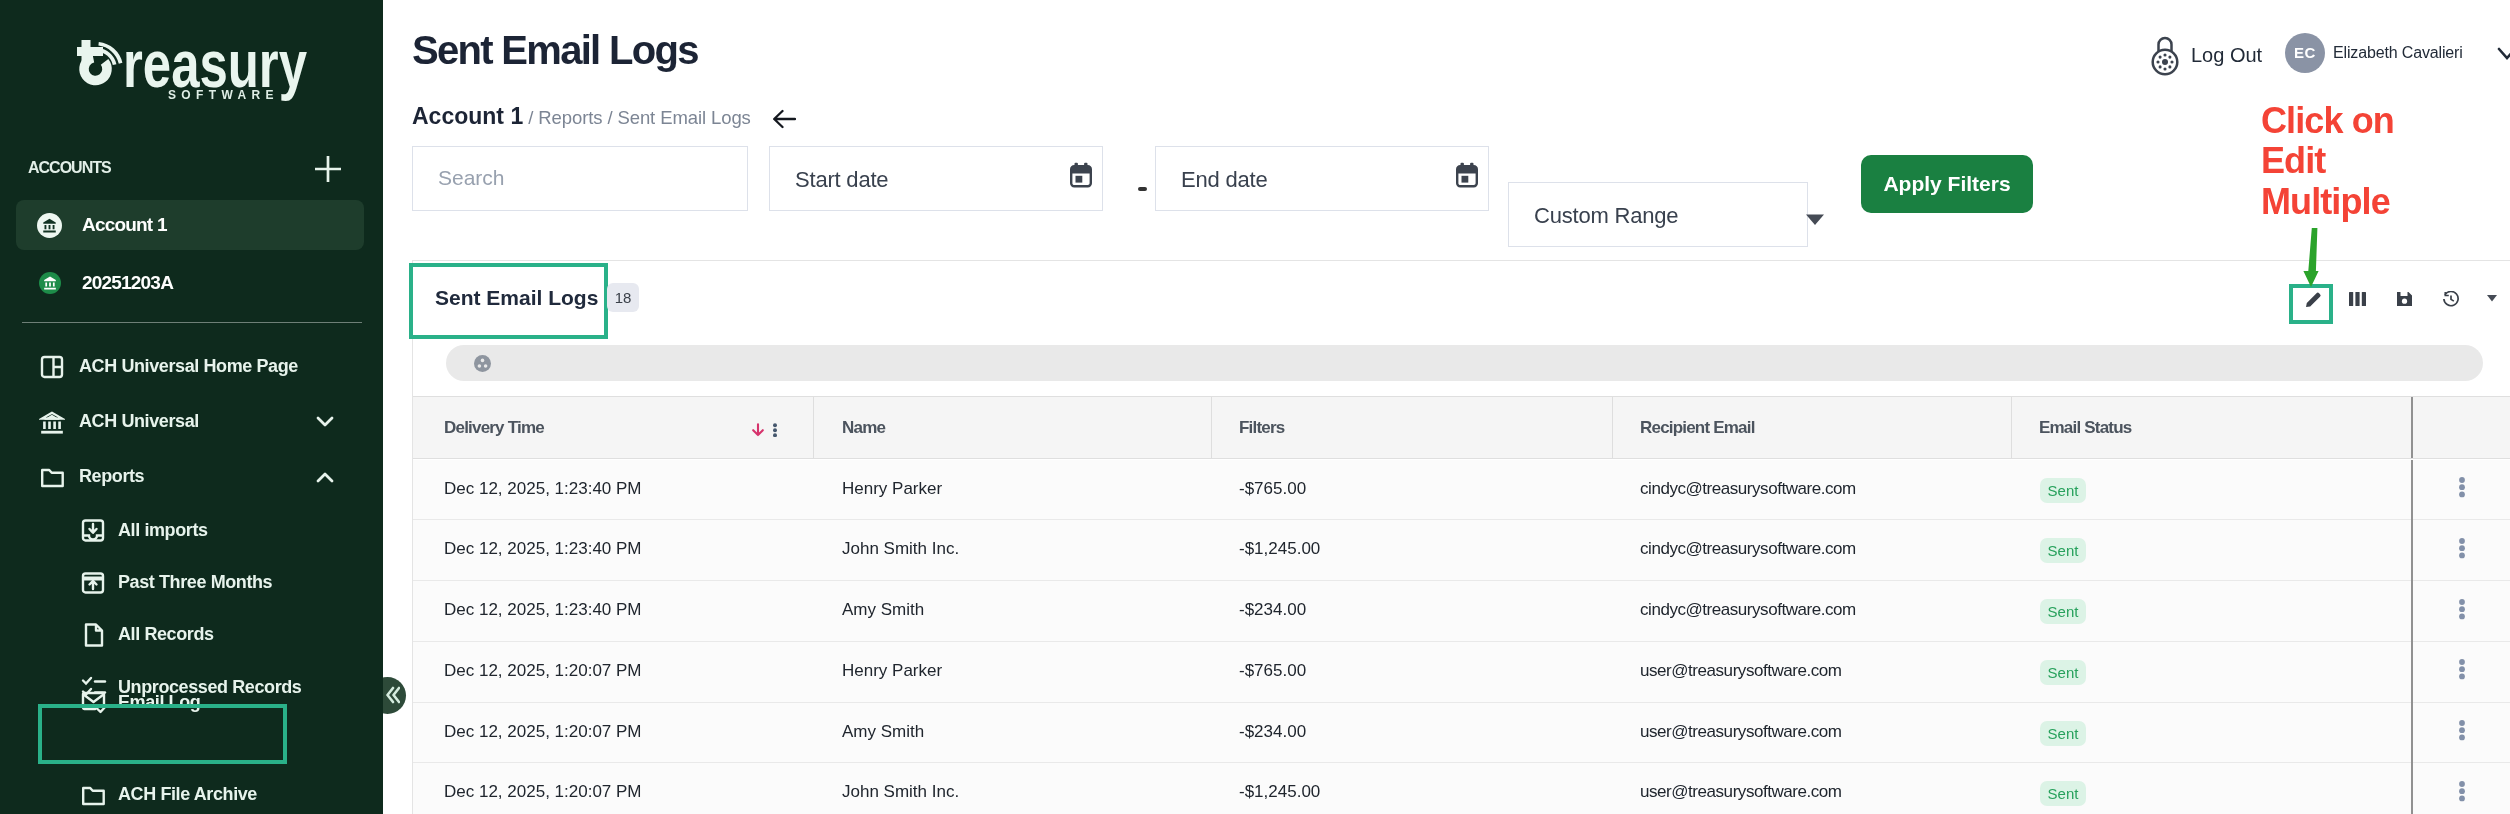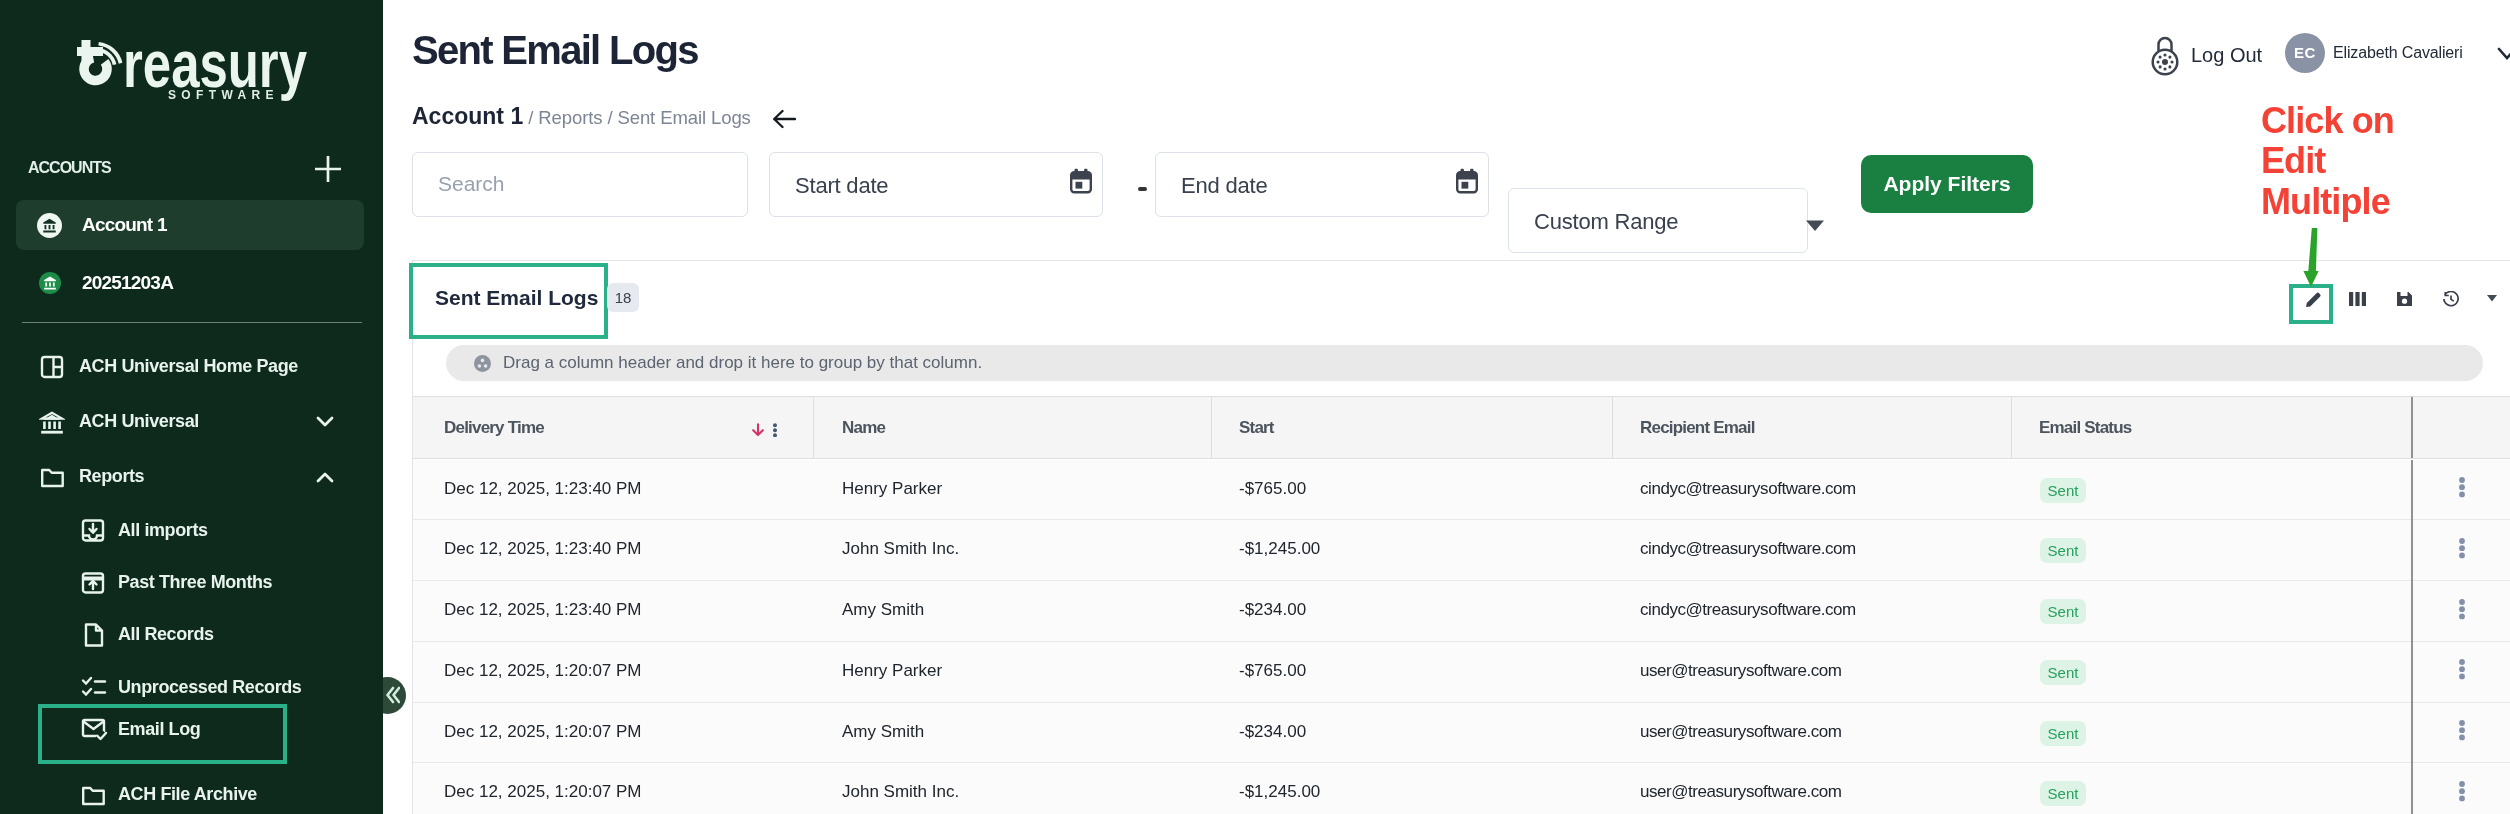--- a/index.html
+++ b/index.html
@@ -37,21 +37,21 @@
 h1 { position:absolute; left:412px; top:28px; font-size:40px; font-weight:bold; color:#1c2435; letter-spacing:-1.7px; }
 
 #logout-lbl { position:absolute; left:2191px; top:44px; font-size:20px; color:#222b38; }
 #avatar { position:absolute; left:2285px; top:33px; width:40px; height:40px; border-radius:50%; background:#8a93a5; color:#fff; font-size:15px; font-weight:bold; text-align:center; line-height:40px; letter-spacing:.5px; }
 #username { position:absolute; left:2333px; top:44px; font-size:16px; color:#222b38; letter-spacing:-0.15px; }
 
 #breadcrumb { position:absolute; left:412px; top:103px; }
 #breadcrumb .acct { font-size:23px; font-weight:bold; color:#1c2435; }
 #breadcrumb .rest { font-size:18.5px; color:#7c8594; letter-spacing:-0.1px; }
 
-.finput { position:absolute; top:152px; height:65px; border:1px solid #dde1ea; border-radius:6px; background:#fff; }
+.finput { position:absolute; top:146px; height:65px; border:1px solid #dde1ea; border-radius:0; background:#fff; }
 #f-search { left:412px; width:336px; }
 #f-search .ph { position:absolute; left:25px; top:19px; font-size:21px; color:#98a1af; }
 #f-start { left:769px; width:334px; }
 #f-end { left:1155px; width:334px; }
 #f-range { left:1508px; width:300px;margin-top:36px; }
 .dlabel { position:absolute; left:25px; top:20px; font-size:22px; color:#39414e; letter-spacing:-0.2px; }
 #dash { position:absolute; left:1138px; top:187px; width:9px; height:4px; background:#333; border-radius:2px; }
 #apply { position:absolute; left:1861px; top:155px; width:172px; height:58px; background:#1a8041; border-radius:10px; color:#fff; font-size:21px; font-weight:bold; text-align:center; line-height:58px; }
 
 #rednote { position:absolute; left:2261px; top:101px; font-size:36px; font-weight:bold; color:#f44336; line-height:40.3px; letter-spacing:-0.9px; }
@@ -177,21 +177,21 @@
     <svg class="ic" width="26" height="24" viewBox="0 0 26 24">
         <g fill="none" stroke="#e7f3ec" stroke-width="2.4" stroke-linecap="round">
           <path d="M2 5.5 l3 3 5-5.5"></path>
           <path d="M14 6.5 h10"></path>
           <path d="M2 16.5 l3 3 5-5.5"></path>
           <path d="M14 17.5 h10"></path>
         </g>
       </svg>
     <span class="lbl">Unprocessed Records</span>
   </div>
-  <div class="nav-item sub-item" style="top:717px;padding-left:43px;">
+  <div class="nav-item sub-item" style="top:690px;padding-left:43px;">
     <svg class="ic" width="27" height="24" viewBox="0 0 27 24">
         <g fill="none" stroke="#e7f3ec" stroke-width="2.4" stroke-linejoin="round">
           <rect x="2" y="3" width="21" height="16" rx="1.5"></rect>
           <path d="M2.5 4.5 12.5 12 22.5 4.5"></path>
           <path d="M15.5 19.5 l3 3 6-6.5" stroke="#0e2a1d" stroke-width="7"></path>
           <path d="M16.5 19 l3 3 5.5-6" stroke-linecap="round"></path>
         </g>
       </svg>
     <span class="lbl">Email Log</span>
   </div>
@@ -315,27 +315,26 @@
       <path d="M0 0 h10 L5 6.5 Z" fill="#454b55"></path>
     </svg>
 
   <div id="groupbar">
     <svg class="abs" style="left:28px; top:10px;" width="17" height="17" viewBox="0 0 17 17">
         <circle cx="8.5" cy="8.5" r="8.5" fill="#8e959f"></circle>
         <circle cx="8.5" cy="5.4" r="1.8" fill="#e9e9e9"></circle>
         <circle cx="5.4" cy="11" r="1.8" fill="#e9e9e9"></circle>
         <circle cx="11.6" cy="11" r="1.8" fill="#e9e9e9"></circle>
       </svg>
-    <span class="txt">Drag a column header and drop it here to group by that column.</span>
   </div>
 
   <div id="ghead">
     <span class="hcell" style="left:31px;">Delivery Time</span>
     <span class="hcell" style="left:429px;">Name</span>
-    <span class="hcell" style="left:826px;">Start</span>
+    <span class="hcell" style="left:826px;">Filters</span>
     <span class="hcell" style="left:1227px;text-align:center;">Recipient Email</span>
     <span class="hcell" style="left:1626px;">Email Status</span>
     <svg class="abs" style="left:338px; top:26px;" width="14" height="14" viewBox="0 0 14 14">
         <path d="M7 1.2 V 12 M2.2 7.2 l4.8 4.9 4.8-4.9" stroke="#d6336c" stroke-width="2.1" fill="none" stroke-linecap="round" stroke-linejoin="round"></path>
       </svg>
     <svg class="abs" style="left:359px; top:26px;" width="6" height="14" viewBox="0 0 6 14">
         <g fill="#46586e">
           <circle cx="3" cy="2.2" r="2"></circle>
           <circle cx="3" cy="7.2" r="2"></circle>
           <circle cx="3" cy="12.2" r="2"></circle>

